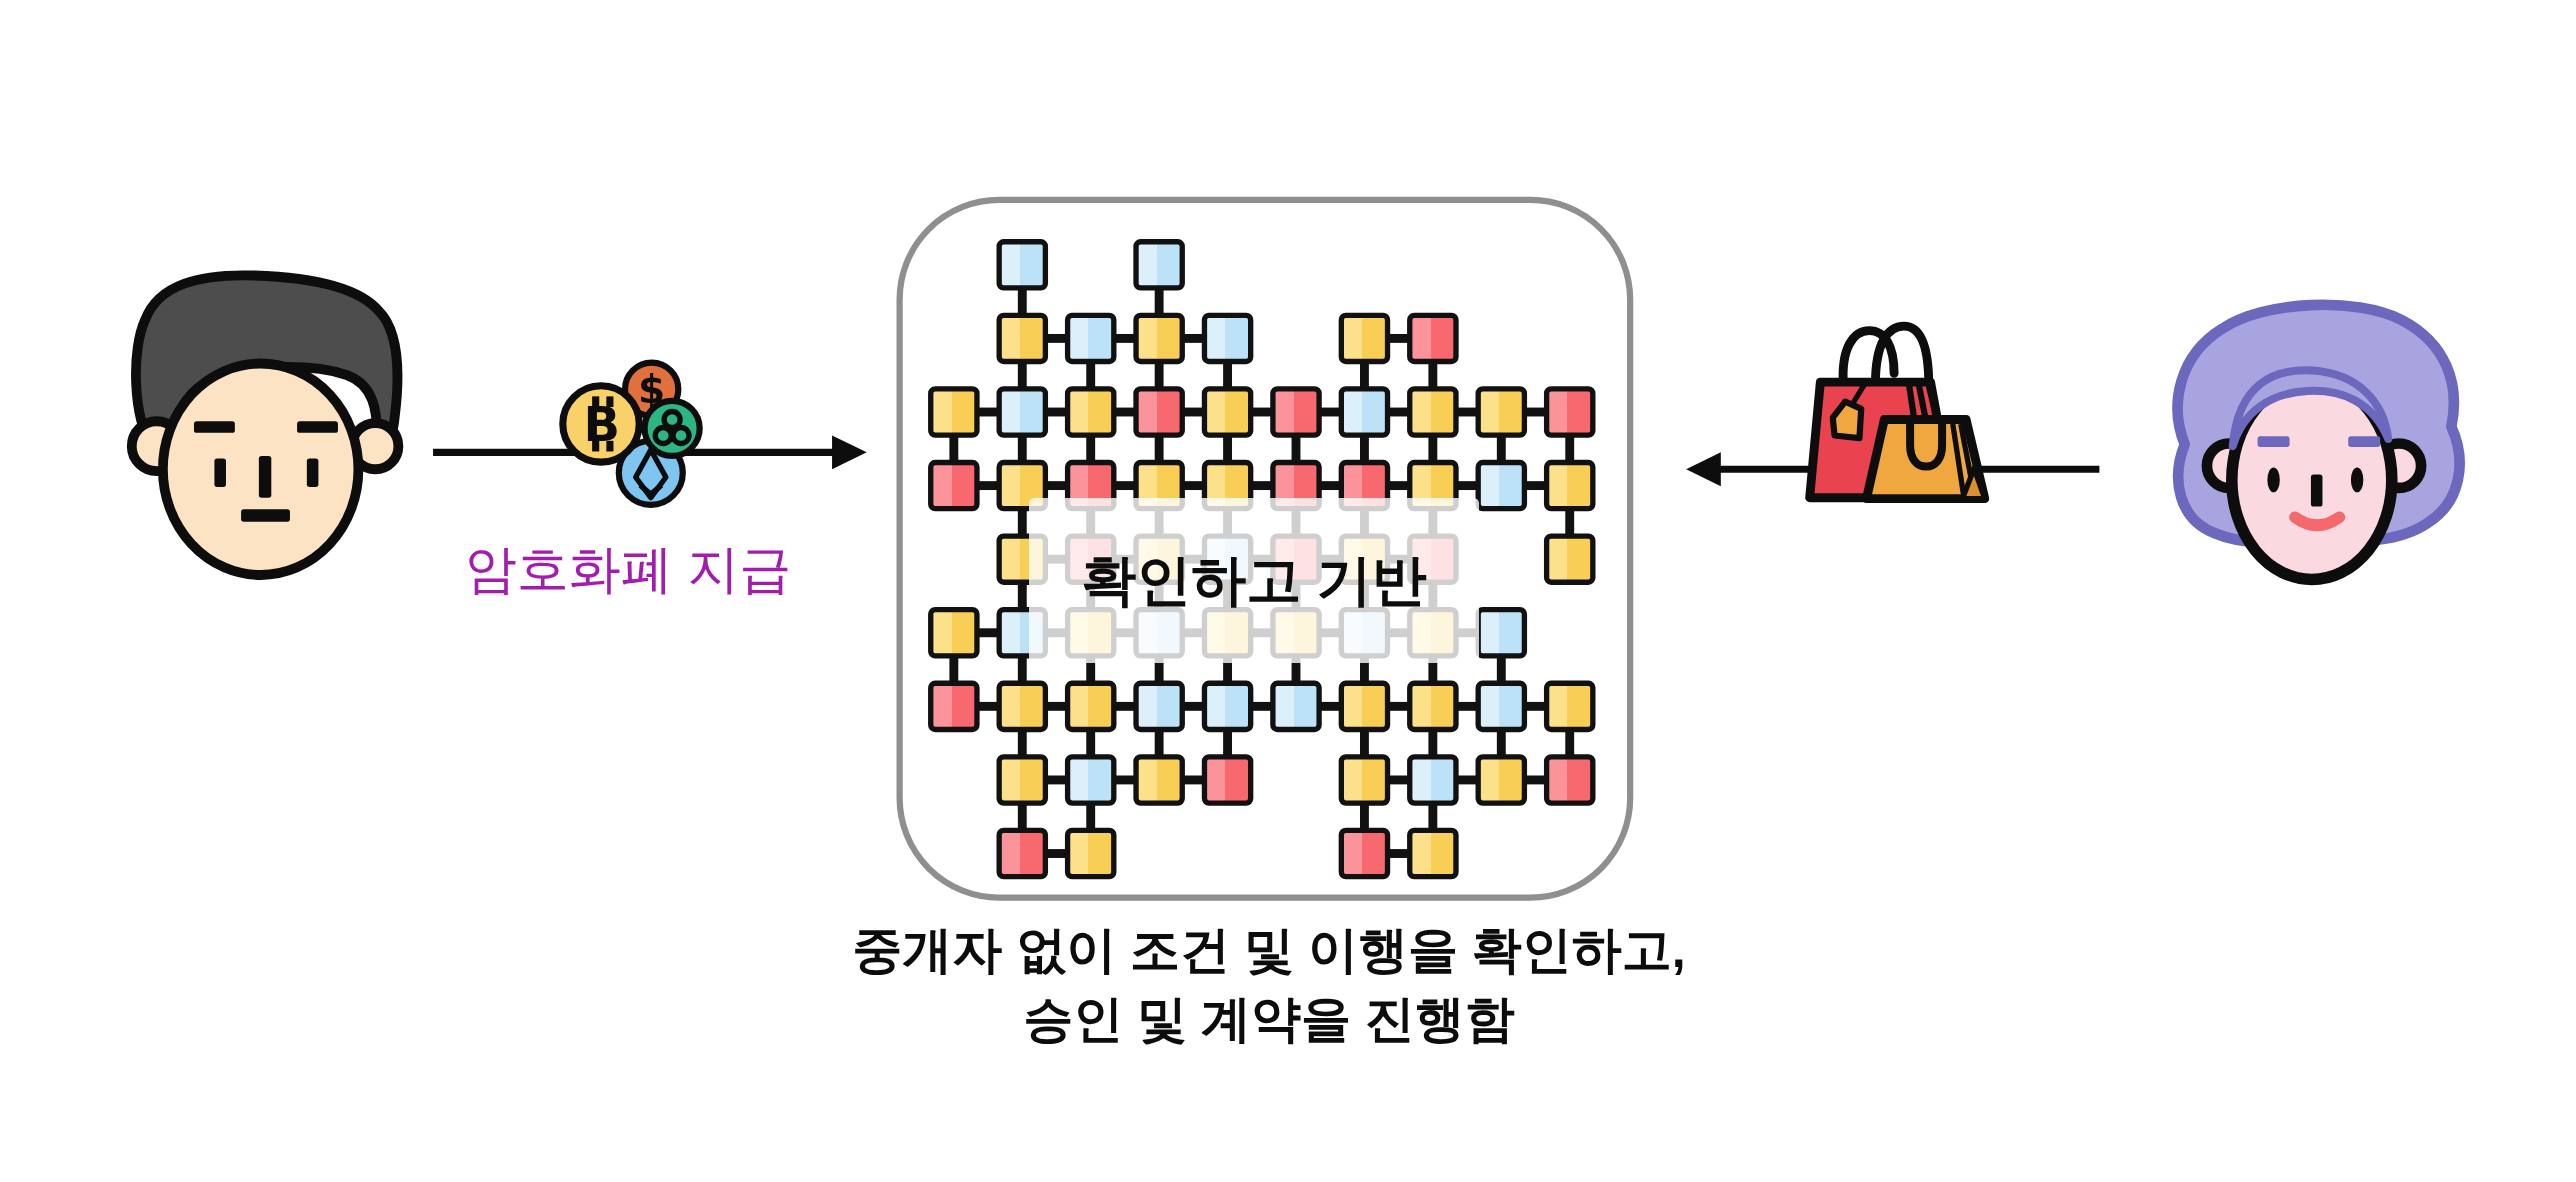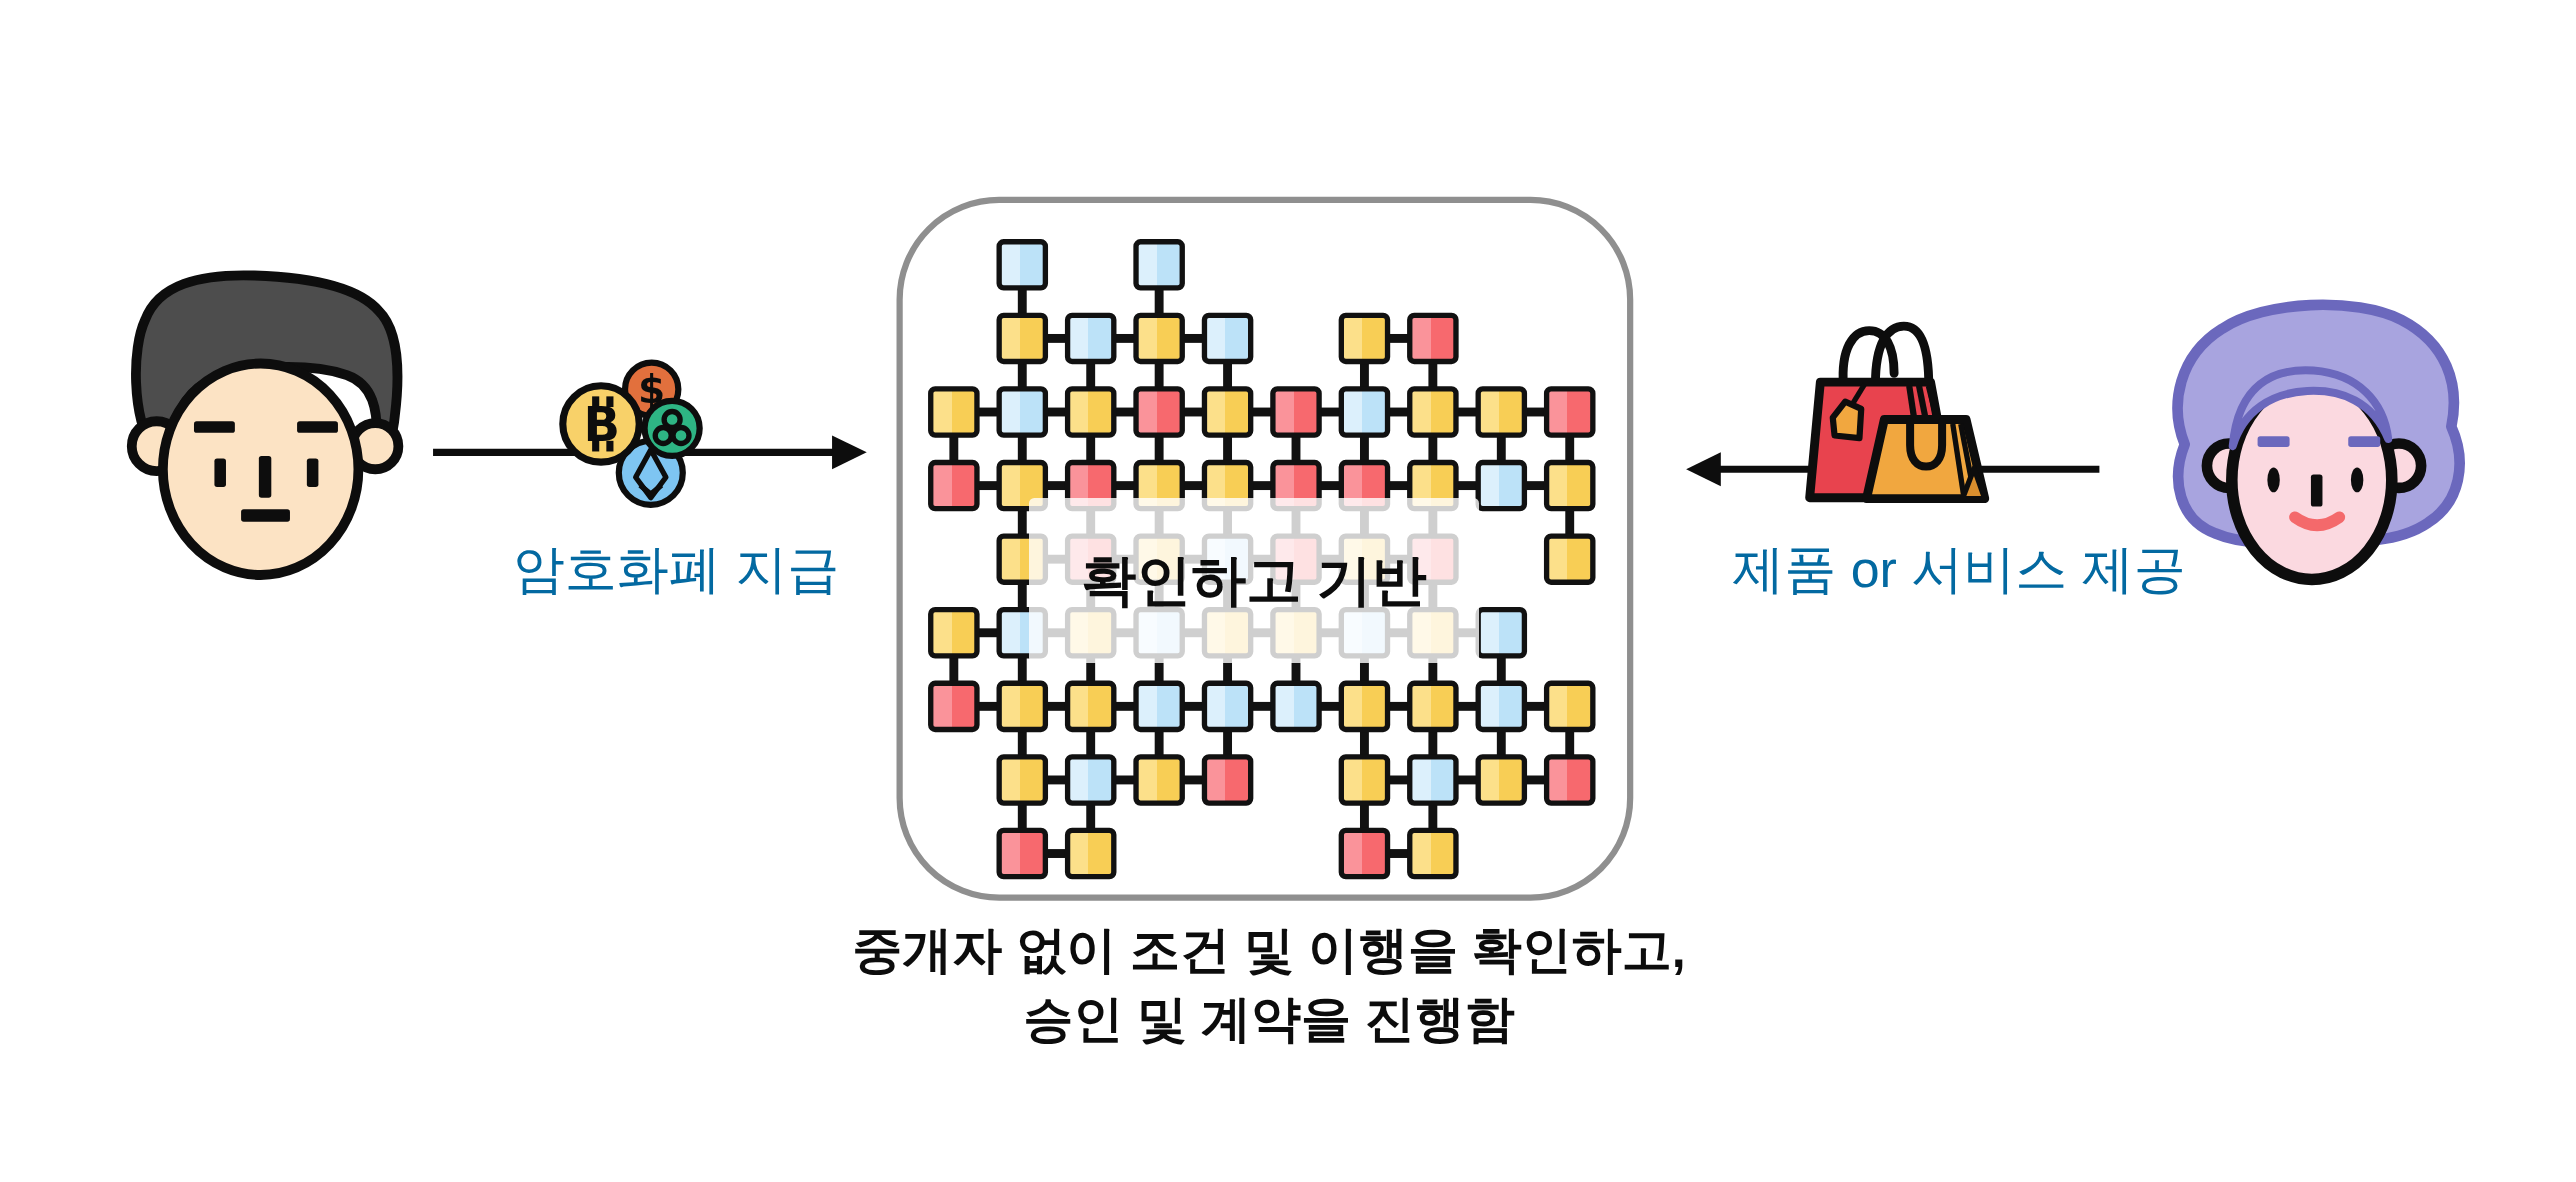--- a/index.html
+++ b/index.html
@@ -11,23 +11,22 @@
     font-family:"Liberation Sans", sans-serif;
     color:#111;
   }
   .stage svg.scene{position:absolute;left:0;top:0;}
   .label{
     position:absolute;
     transform:translateX(-50%);
     white-space:nowrap;
     font-size:52px;
     font-weight:400;
-    color:#0369a1;
+    color:#a21caf;
     letter-spacing:0px;
-    margin-left:48px;
   }
   .center-title{
     position:absolute;
     left:1029px;top:498px;width:450px;height:165px;
     background:rgba(255,255,255,0.80);
     border-radius:5.3px;
     display:flex;flex-direction:column;justify-content:center;align-items:center;
     font-size:55px;font-weight:700;color:#0c0c0c;
     line-height:1.46;
     text-align:center;
@@ -347,21 +346,20 @@
       <path d="M 2582,582 Q 2607,600 2632,582" fill="none" stroke="#F4696B" stroke-width="13" stroke-linecap="round"></path>
     </g>
   </svg>
 
   <div class="center-title">
     <div>확인하고 기반</div>
   </div>
 
   <div class="label" style="left:628px; top:535px;">암호화폐 지급</div>
 
-  <div class="label" style="left:1911px; top:535px;">제품 or 서비스 제공</div>
 
   <div class="caption">
     <div>중개자 없이 조건 및 이행을 확인하고,</div>
     <div>승인 및 계약을 진행함</div>
   </div>
 
 </div>
 
 
 </body></html>

